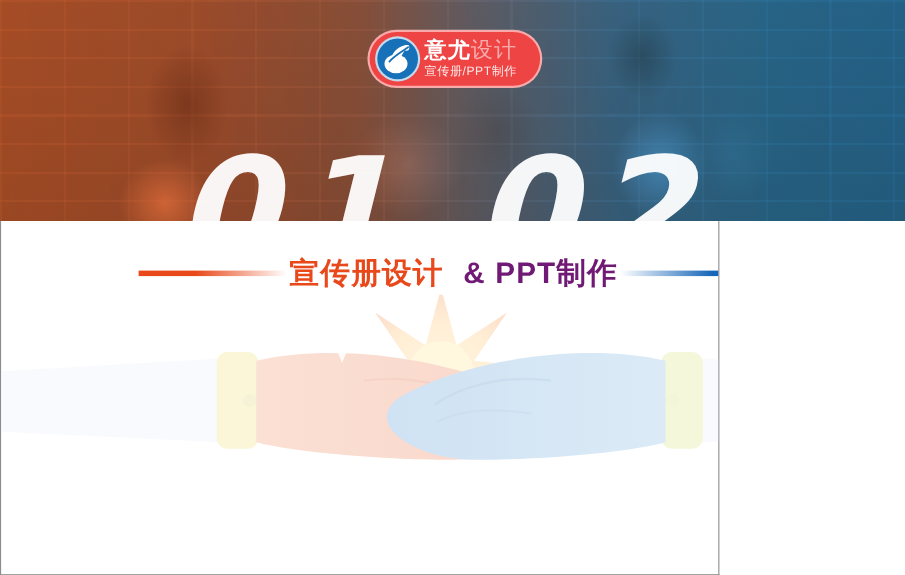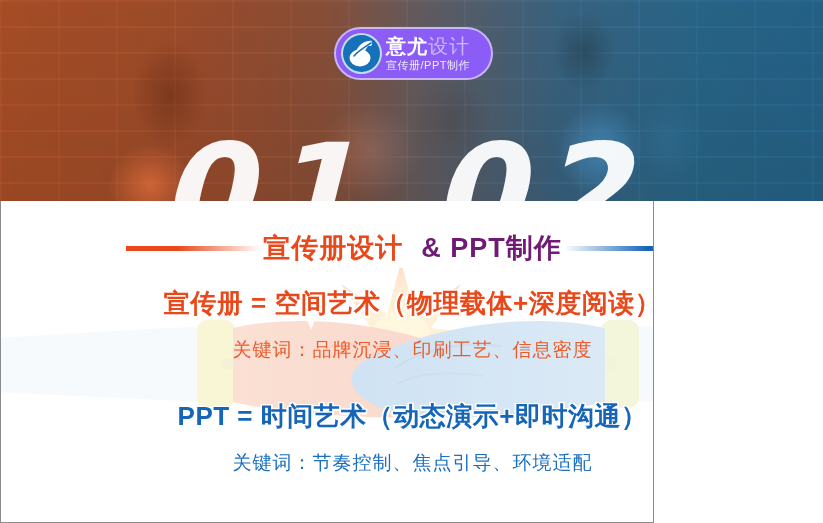--- a/index.html
+++ b/index.html
@@ -96,21 +96,21 @@
     opacity: 0.95;
   }
 
   
   .logo-badge {
     position: absolute;
     left: 334px;
     top: 27px;
     width: 159px;
     height: 53px;
-    background: #8b5cf6;
+    background: #ef4444;
     border: 2px solid rgba(255,255,255,0.55);
     border-radius: 27px;
     display: flex;
     align-items: center;
     box-sizing: border-box;
     padding-left: 5px;
   }
   .logo-mark {
     width: 41px;
     height: 41px;
@@ -318,31 +318,14 @@
     </svg>
 
     <div class="headline">
       <span class="rule rule-left"></span>
       <span class="headline-text h-orange">宣传册设计</span>
       <span style="width:14px;display:inline-block;"></span>
       <span class="headline-text h-blue">&amp; PPT制作</span>
       <span class="rule rule-right"></span>
     </div>
 
-    <div class="lines">
-
-      <div>
-        <div class="stmt stmt-orange">宣传册 = 空间艺术（物理载体+深度阅读）</div>
-        <div class="gap-a"></div>
-        <div class="kw kw-orange">关键词：品牌沉浸、印刷工艺、信息密度</div>
-      </div>
-
-      <div class="gap-b"></div>
-
-      <div>
-        <div class="stmt stmt-blue">PPT = 时间艺术（动态演示+即时沟通）</div>
-        <div class="gap-a"></div>
-        <div class="kw kw-blue">关键词：节奏控制、焦点引导、环境适配</div>
-      </div>
-
-    </div>
   </div>
 </div>
 
 </body></html>

